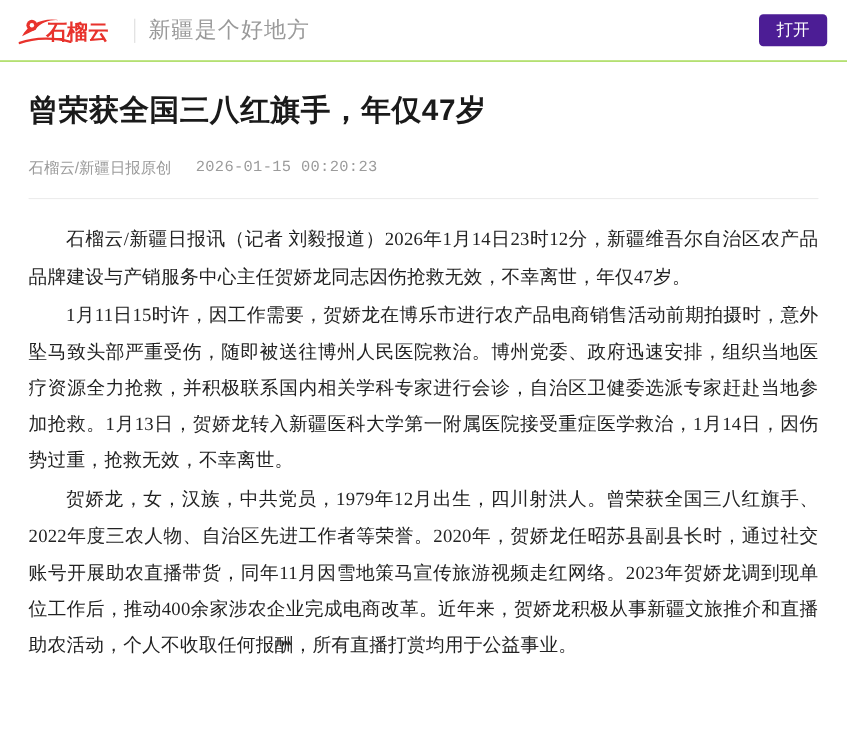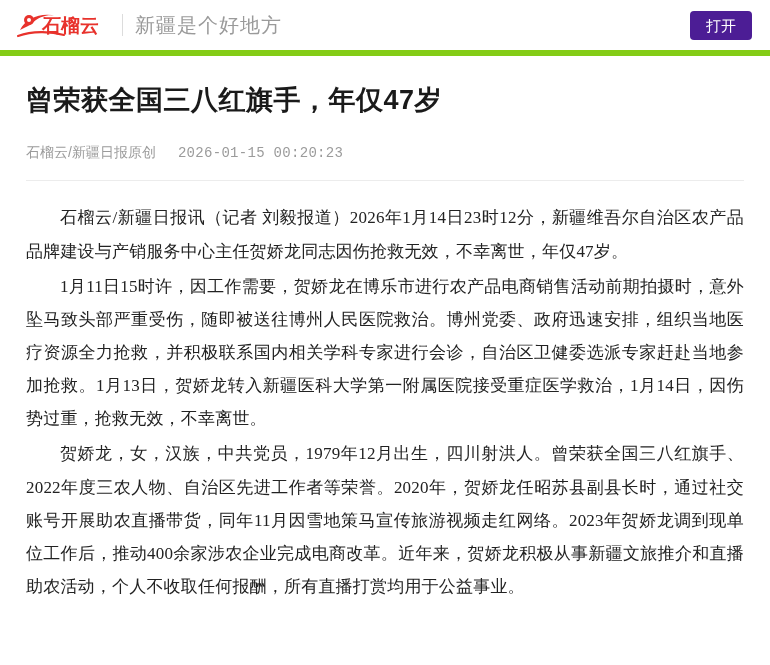--- a/index.html
+++ b/index.html
@@ -15,21 +15,21 @@
     overflow: hidden;
   }
 
   
   .topbar {
     height: 56px;
     box-sizing: border-box;
     display: flex;
     align-items: center;
     padding: 0 18px 0 16px;
-    border-bottom: 6px solid #84cc16;
+    border-bottom: 1px solid #84cc16;
     background: #ffffff;
     justify-content: space-between;
   }
   .brand {
     display: flex;
     align-items: center;
   }
   .logo-badge {
     width: 96px;
     height: 32px;
@@ -72,21 +72,21 @@
     font-size: 27px;
     font-weight: bold;
     color: #1a1a1a;
     line-height: 1.35;
     margin: 0 0 26px 0;
     letter-spacing: 0.5px;
     font-family: "Liberation Sans", "DejaVu Sans", sans-serif;
   }
   .meta {
     display: flex;
-    align-items: center;
+    align-items: flex-start;
     font-size: 14px;
     color: #9b9b9b;
     margin-bottom: 18px;
   }
   .meta-source { margin-right: 22px; }
   .meta-time { letter-spacing: 0.3px; font-family: Liberation Mono, monospace; }
 
   .divider {
     height: 1px;
     background: #ececec;

